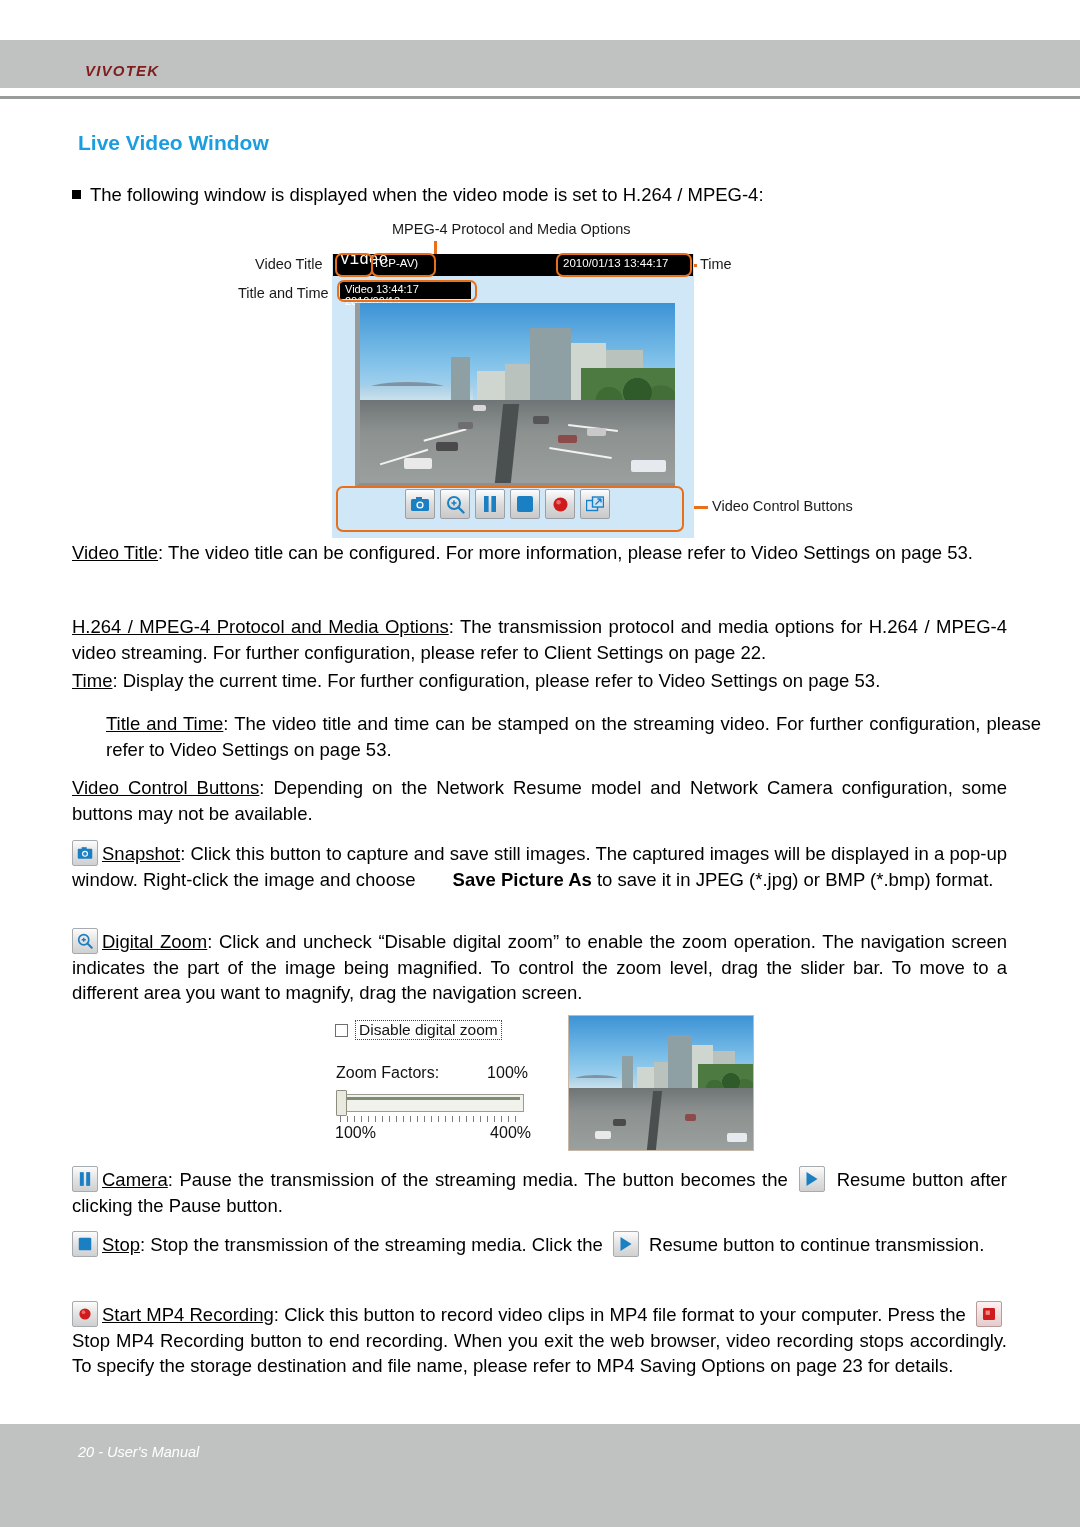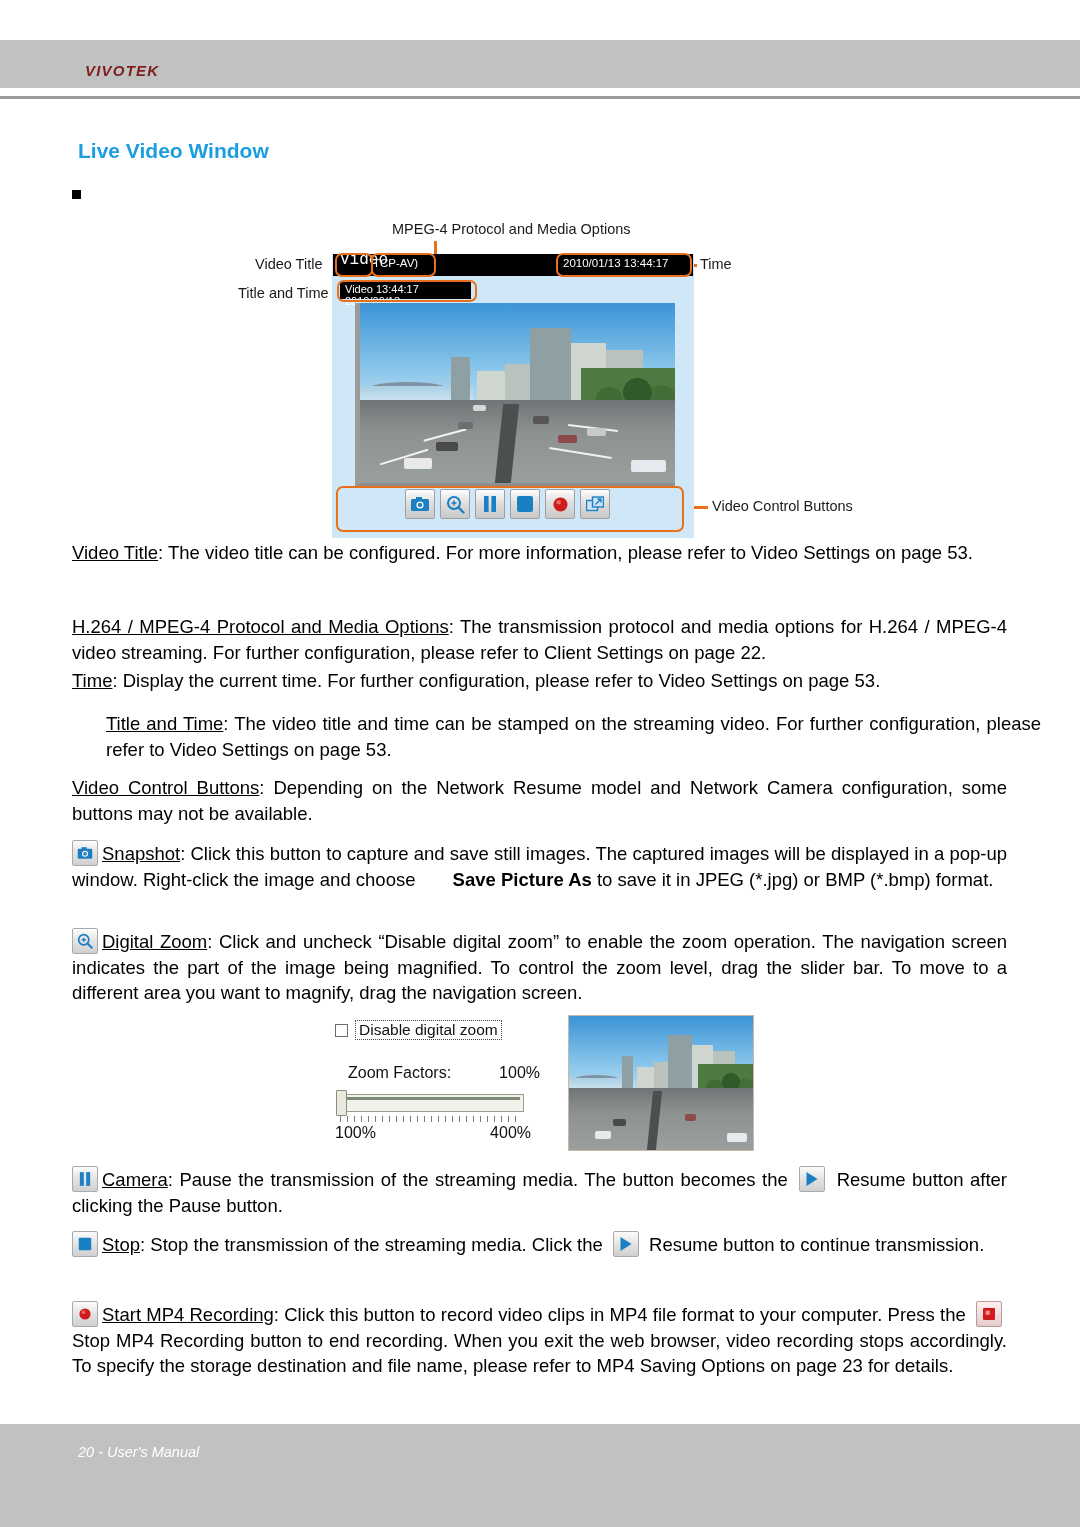--- a/index.html
+++ b/index.html
@@ -33,21 +33,21 @@
     position:absolute; left:0; top:1424px; width:1080px; height:103px;
     background:#c0c2c1;
   }
   #footer-text{
     position:absolute; left:78px; top:1444px;
     font-size:14.5px; font-style:italic; color:#ffffff;
   }
 
   
   #page-title{
-    position:absolute; left:78px; top:139px;
+    position:absolute; left:78px; top:131px;
     font-size:21px; font-weight:bold; color:#1b9ee0;
   }
   #intro-line{
     position:absolute; left:72px; top:182px; width:930px;
     font-size:18.5px; line-height:26px;
   }
   #intro-line .bullet{
     display:inline-block; width:9px; height:9px; background:#000;
     margin-right:9px; vertical-align:2px;
   }
@@ -171,21 +171,21 @@
   #zoom-dialog{ position:absolute; left:330px; top:1012px; width:430px; height:145px; }
   #chk-row{ position:absolute; left:5px; top:8px; display:flex; align-items:center; }
   #chk-box{
     width:13px; height:13px; border:1px solid #6d6d6d; background:#fff;
     margin-right:7px;
   }
   #chk-label{
     font-size:15.5px; color:#111; border:1px dotted #444; padding:0 3px;
     font-family:"Liberation Sans", sans-serif;
   }
-  #zf-row{ position:absolute; left:18px; top:52px; width:192px;
+  #zf-row{ position:absolute; left:6px; top:52px; width:192px;
            display:flex; justify-content:space-between; font-size:16px; color:#111; }
   #slider-track{
     position:absolute; left:8px; top:82px; width:186px; height:18px;
     background:#f2f2ec; border:1px solid #9c9c8e;
   }
   #slider-fill{
     position:absolute; left:10px; top:85px; width:180px; height:3px;
     background:#7d8c74;
   }
   #slider-thumb{
@@ -209,21 +209,21 @@
 </head>
 <body>
 
 <div id="header-bar"></div>
 <div id="brand">VIVOTEK</div>
 <div id="header-rule"></div>
 
 <div id="page-title">Live Video Window</div>
 
 <div id="intro-line">
-  <span class="bullet"></span>
+  <span class="bullet"></span><span>The following window is displayed when the video mode is set to H.264 / MPEG-4:</span>
 </div>
 
 <div id="diagram">
 
   <div class="callout-label" style="left:392px; top:6px;">MPEG-4 Protocol and Media Options</div>
   <div class="lead-line" style="left:434px; top:26px; width:2.6px; height:22px;"></div>
 
   <div class="callout-label" style="left:255px; top:41px;">Video Title</div>
   <div class="lead-line" style="left:335px; top:49px; width:32px; height:2.6px;"></div>
 

